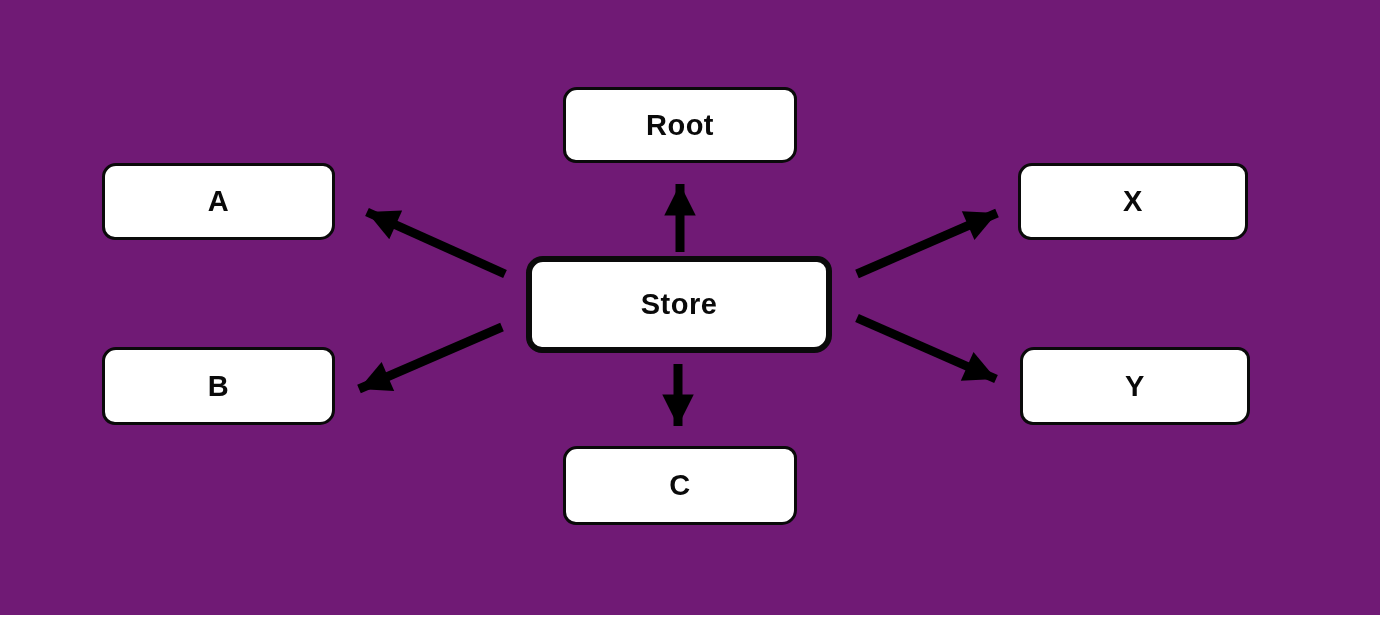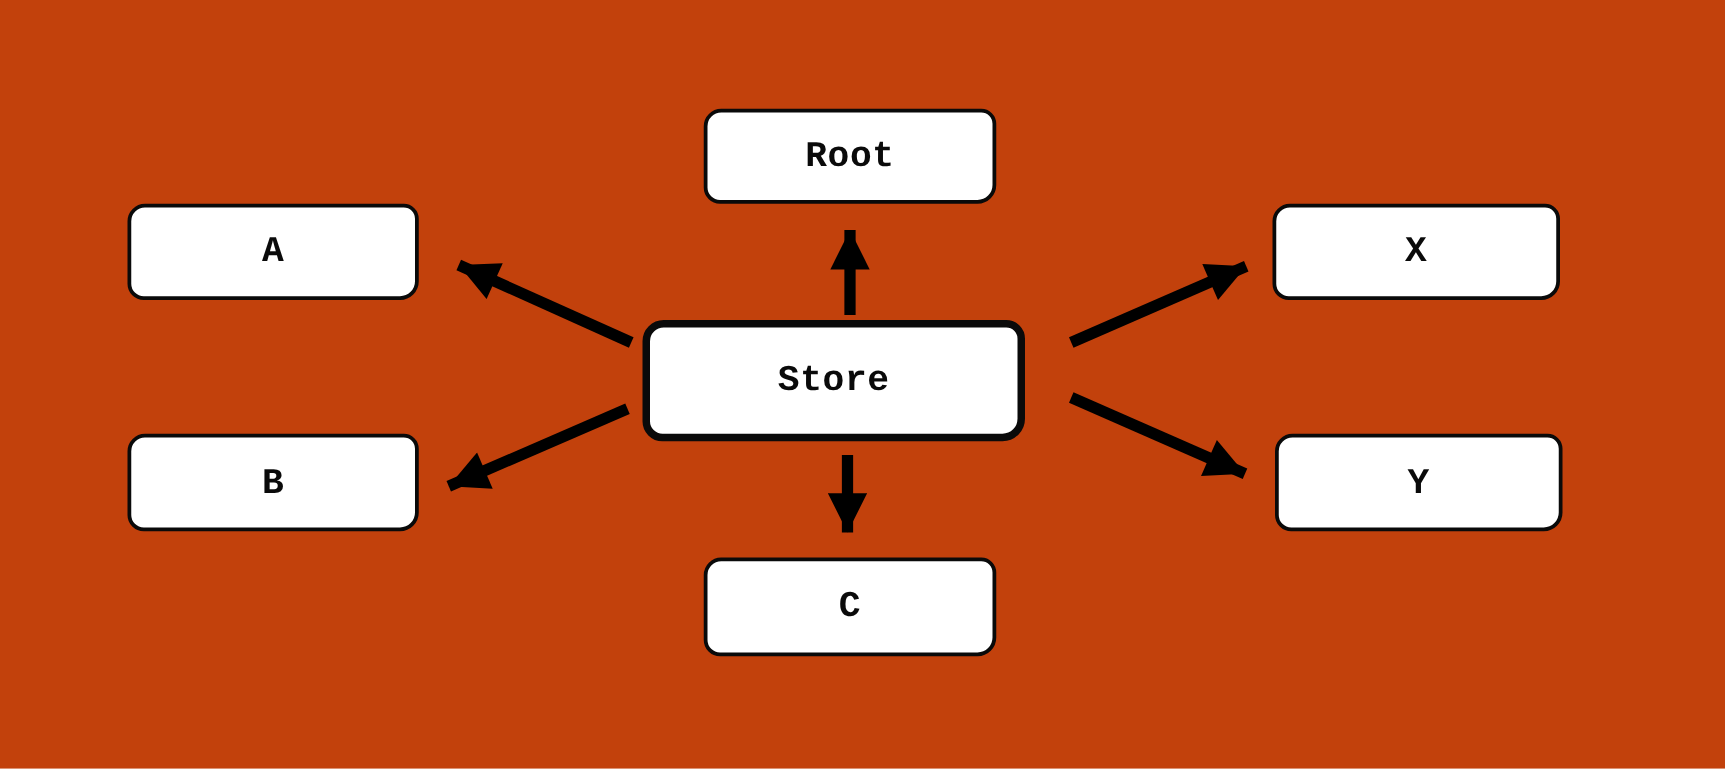--- a/index.html
+++ b/index.html
@@ -4,23 +4,23 @@
 <style>
   html, body {
     margin: 0;
     padding: 0;
     background: #ffffff;
   }
   .canvas {
     position: relative;
     width: 1380px;
     height: 615px;
-    background: #c2410c;
+    background: #701a75;
     overflow: hidden;
-    font-family: Liberation Mono, monospace;
+    font-family: Liberation Sans, sans-serif;
   }
   .arrow-layer {
     position: absolute;
     left: 0;
     top: 0;
     width: 1380px;
     height: 620px;
     pointer-events: none;
   }
   .node {
@@ -33,21 +33,21 @@
     border: 3px solid #0a0a0a;
     border-radius: 14px 12px 15px 13px;
     font-size: 29px;
     font-weight: 700;
     color: #0a0a0a;
     letter-spacing: 0.5px;
   }
   .node-root  { left: 563px;  top: 87px;  width: 234px; height: 76px; }
   .node-a     { left: 102px;  top: 163px; width: 233px; height: 77px; }
   .node-x     { left: 1018px; top: 163px; width: 230px; height: 77px; }
-  .node-store { left: 514px;  top: 256px; width: 306px; height: 97px;
+  .node-store { left: 526px;  top: 256px; width: 306px; height: 97px;
                 border-width: 6px; border-radius: 17px 15px 18px 16px; }
   .node-b     { left: 102px;  top: 347px; width: 233px; height: 78px; }
   .node-y     { left: 1020px; top: 347px; width: 230px; height: 78px; }
   .node-c     { left: 563px;  top: 446px; width: 234px; height: 79px; }
 </style>
 </head>
 <body>
 
 <div class="canvas">
 

